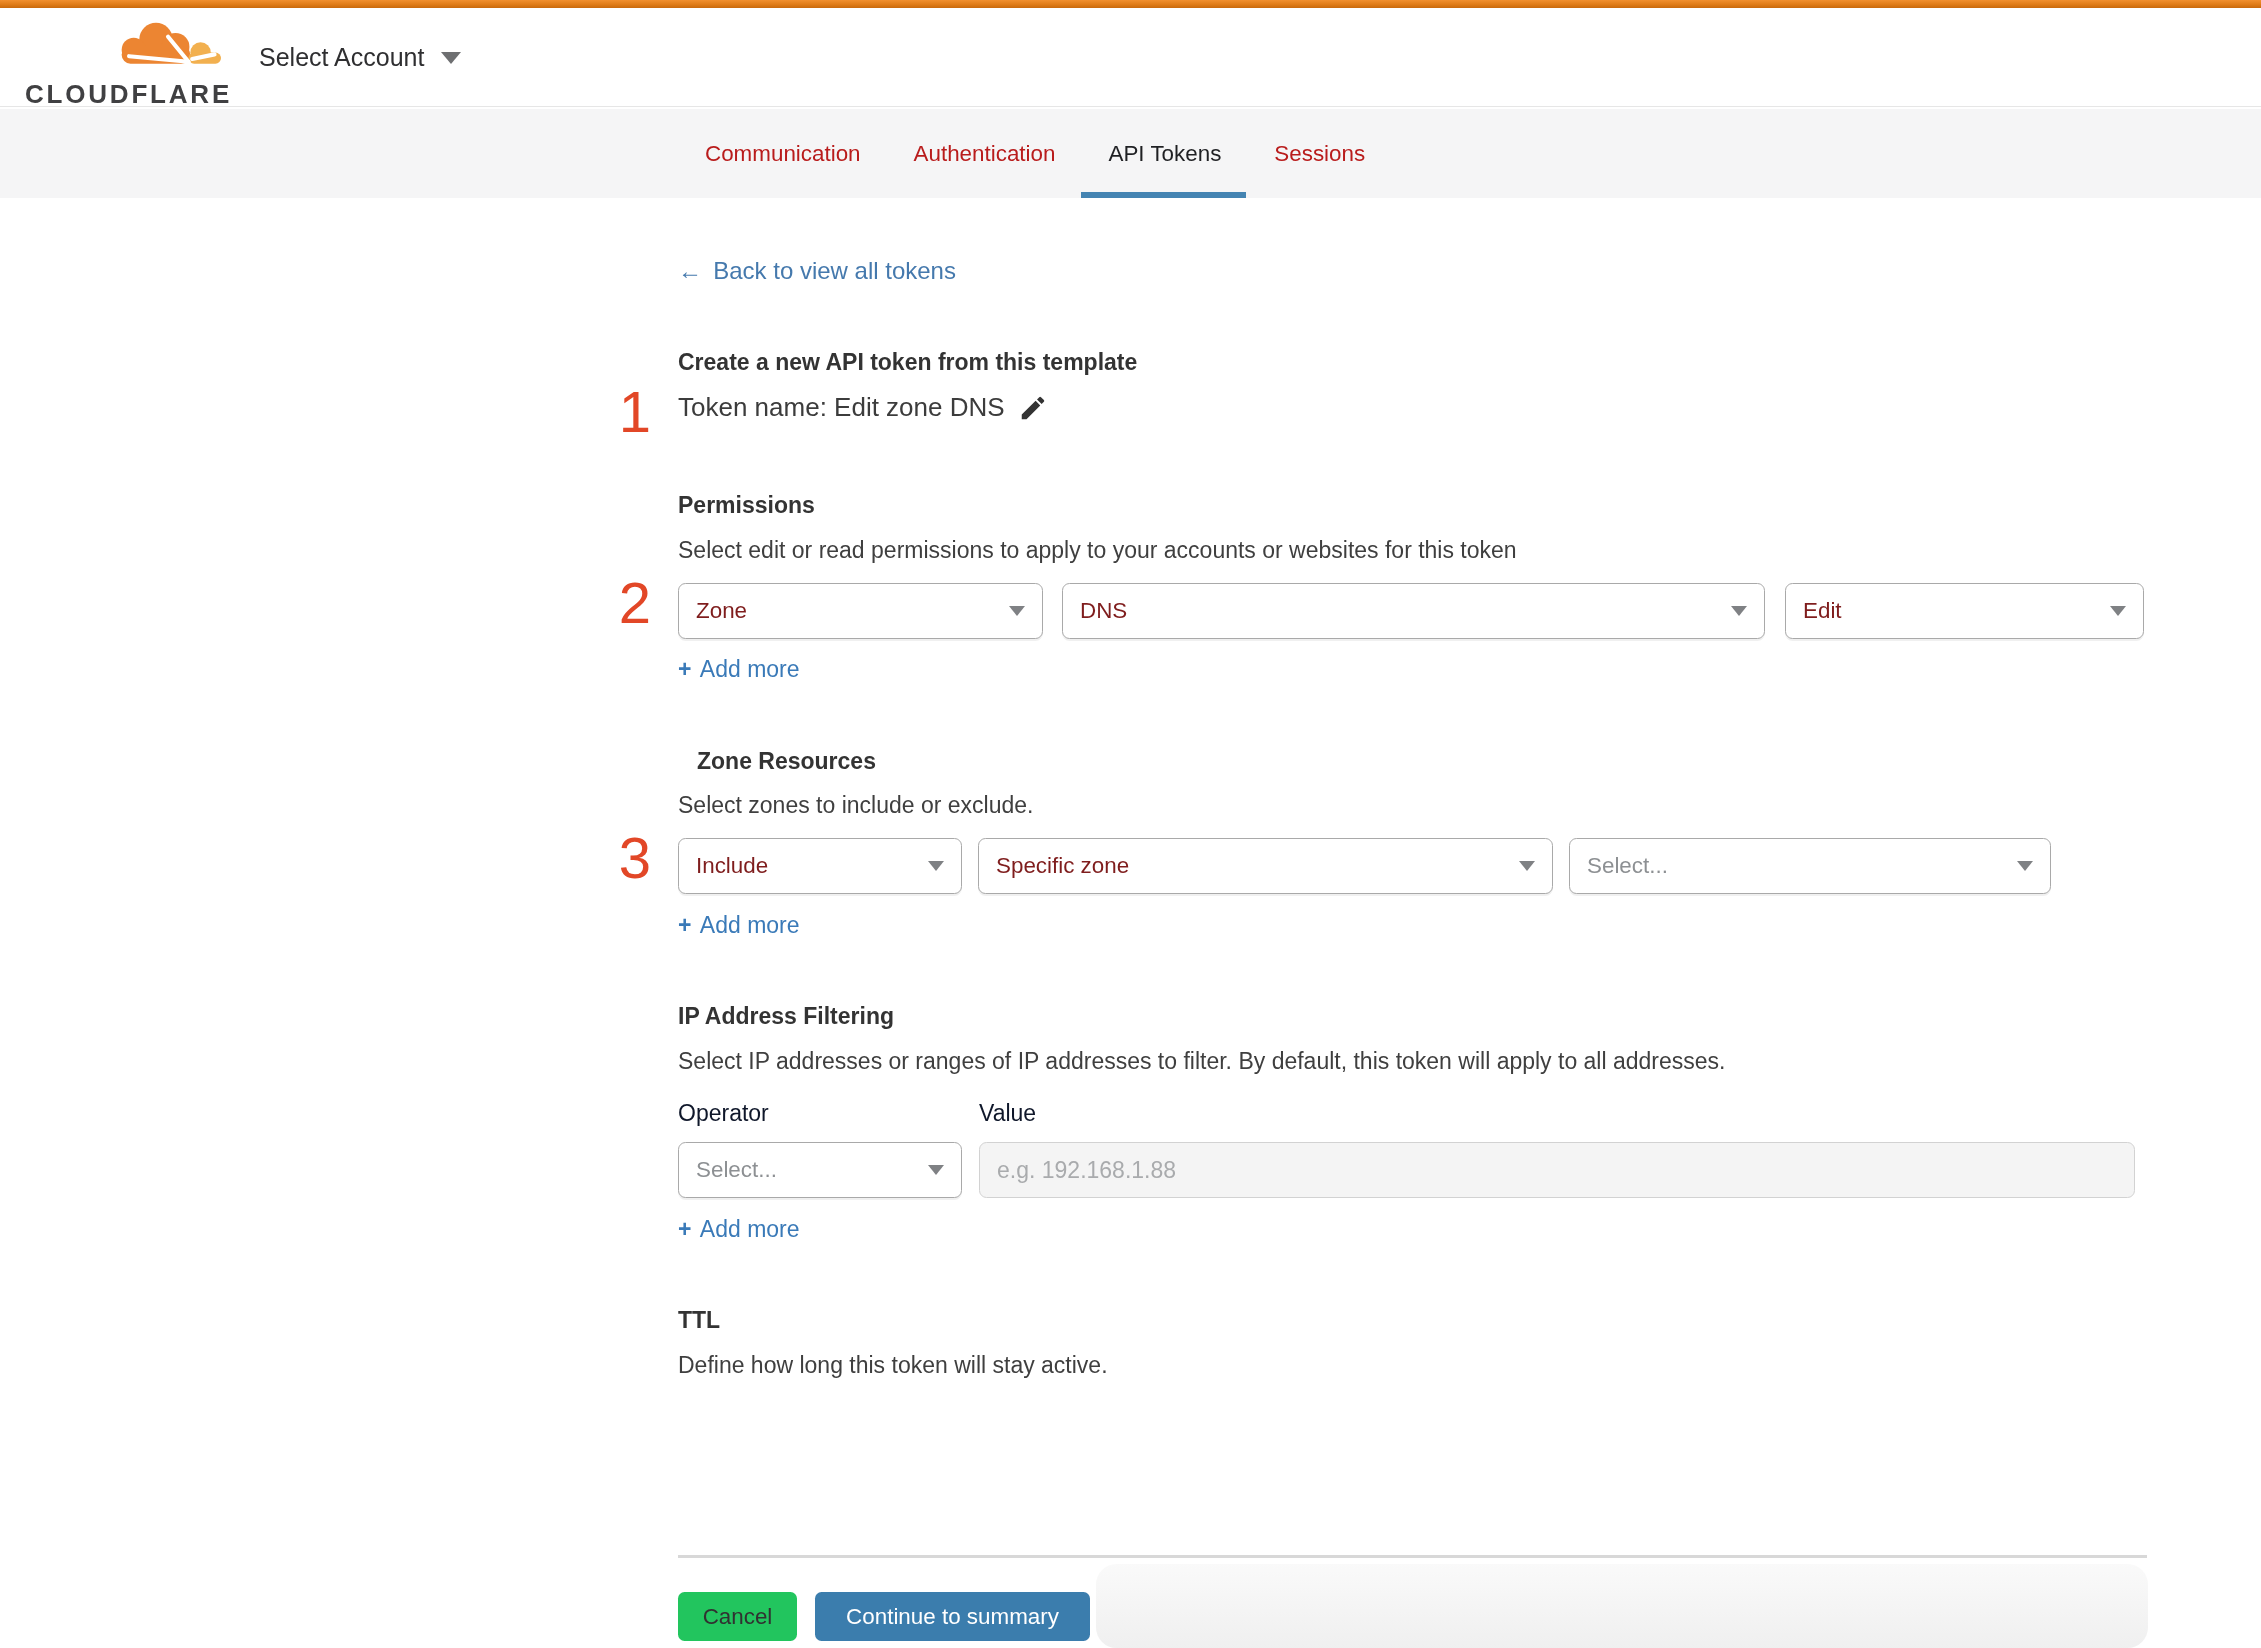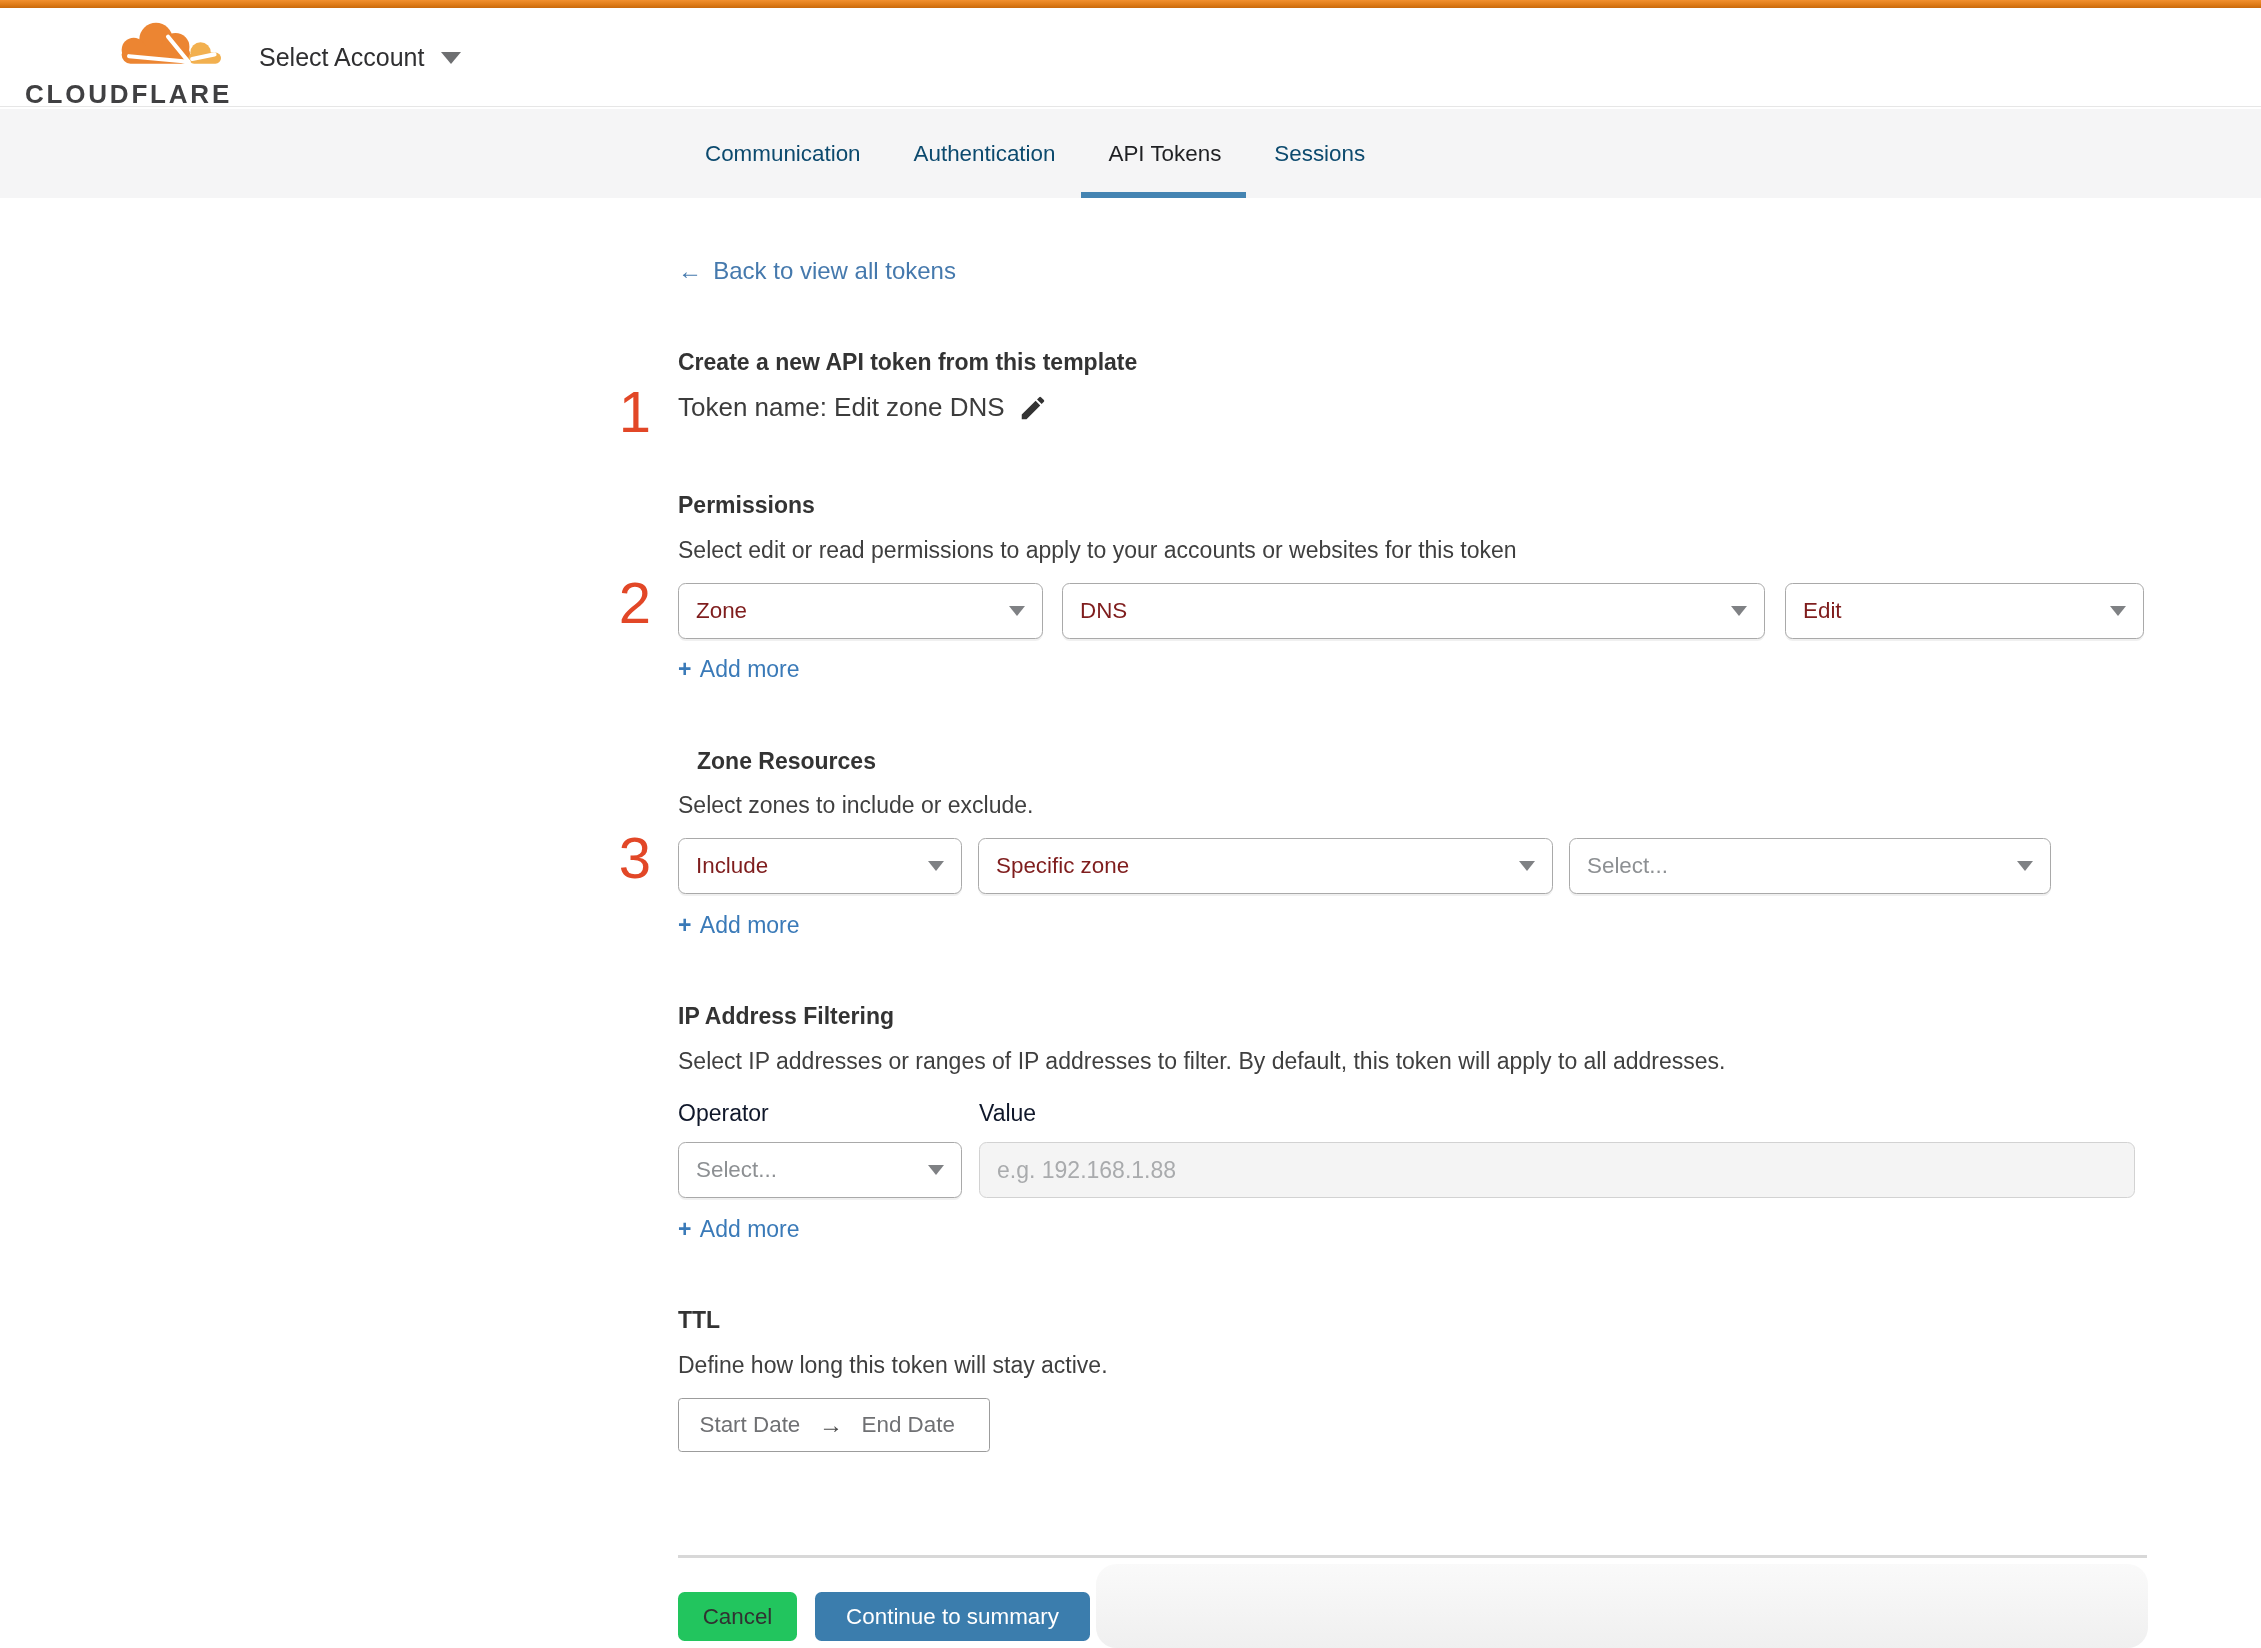--- a/index.html
+++ b/index.html
@@ -21,21 +21,21 @@
     letter-spacing:2.8px; color:#404042; }
   .account-select { position:absolute; left:259px; top:0; height:99px;
     display:flex; align-items:center; gap:17px; cursor:pointer; }
   .account-select .label { font-size:25px; color:#2f2f31; }
   .caret-down { width:0; height:0; border-left:10.3px solid transparent;
     border-right:10.3px solid transparent; border-top:12px solid #6e6f71; }
 
   
   .tabband { position:absolute; left:0; top:109px; width:2262px; height:89px; background:#f5f5f6; }
   .tabs { position:absolute; left:705px; top:0; height:89px; display:flex; gap:53px; }
-  .tab { position:relative; height:89px; line-height:89px; font-size:22.4px; color:#0c4a6e; cursor:pointer; }
+  .tab { position:relative; height:89px; line-height:89px; font-size:22.4px; color:#b91c1c; cursor:pointer; }
   .tab.active { color:#1f2023; }
   .tab.active::after { content:""; position:absolute; left:-27px; right:-25px; bottom:0;
     height:6.5px; background:#4484b2; }
 
   
   .abs { position:absolute; }
   .back-link { position:absolute; left:678px; top:257px; font-size:24px; color:#4579ad;
     text-decoration:none; display:flex; gap:11.2px; align-items:center; cursor:pointer; }
   .step-num { position:absolute; width:75px; text-align:right; font-size:58px; line-height:63px;
     color:#e24727; }
@@ -185,25 +185,20 @@
     <span class="sel-caret"></span>
   </div>
   <input class="text-input" style="left: 979px; top: 1142px; width: 1156px;" placeholder="e.g. 192.168.1.88">
   <a class="add-more" style="left:678px; top:1216px;">
     <span class="plus">+</span>
     <span>Add more</span>
   </a>
 
   <div class="abs h" style="left:678px; top:1307px;">TTL</div>
   <div class="abs desc" style="left:678px; top:1352px;">Define how long this token will stay active.</div>
-  <div class="date-range">
-    <span>Start Date</span>
-    <span class="arrow">→</span>
-    <span>End Date</span>
-  </div>
 
   <div class="divider"></div>
   <div class="footer-wash"></div>
   <button class="btn btn-cancel">Cancel</button>
   <button class="btn btn-continue">Continue to summary</button>
 
 </div>
 
 
 </body></html>

